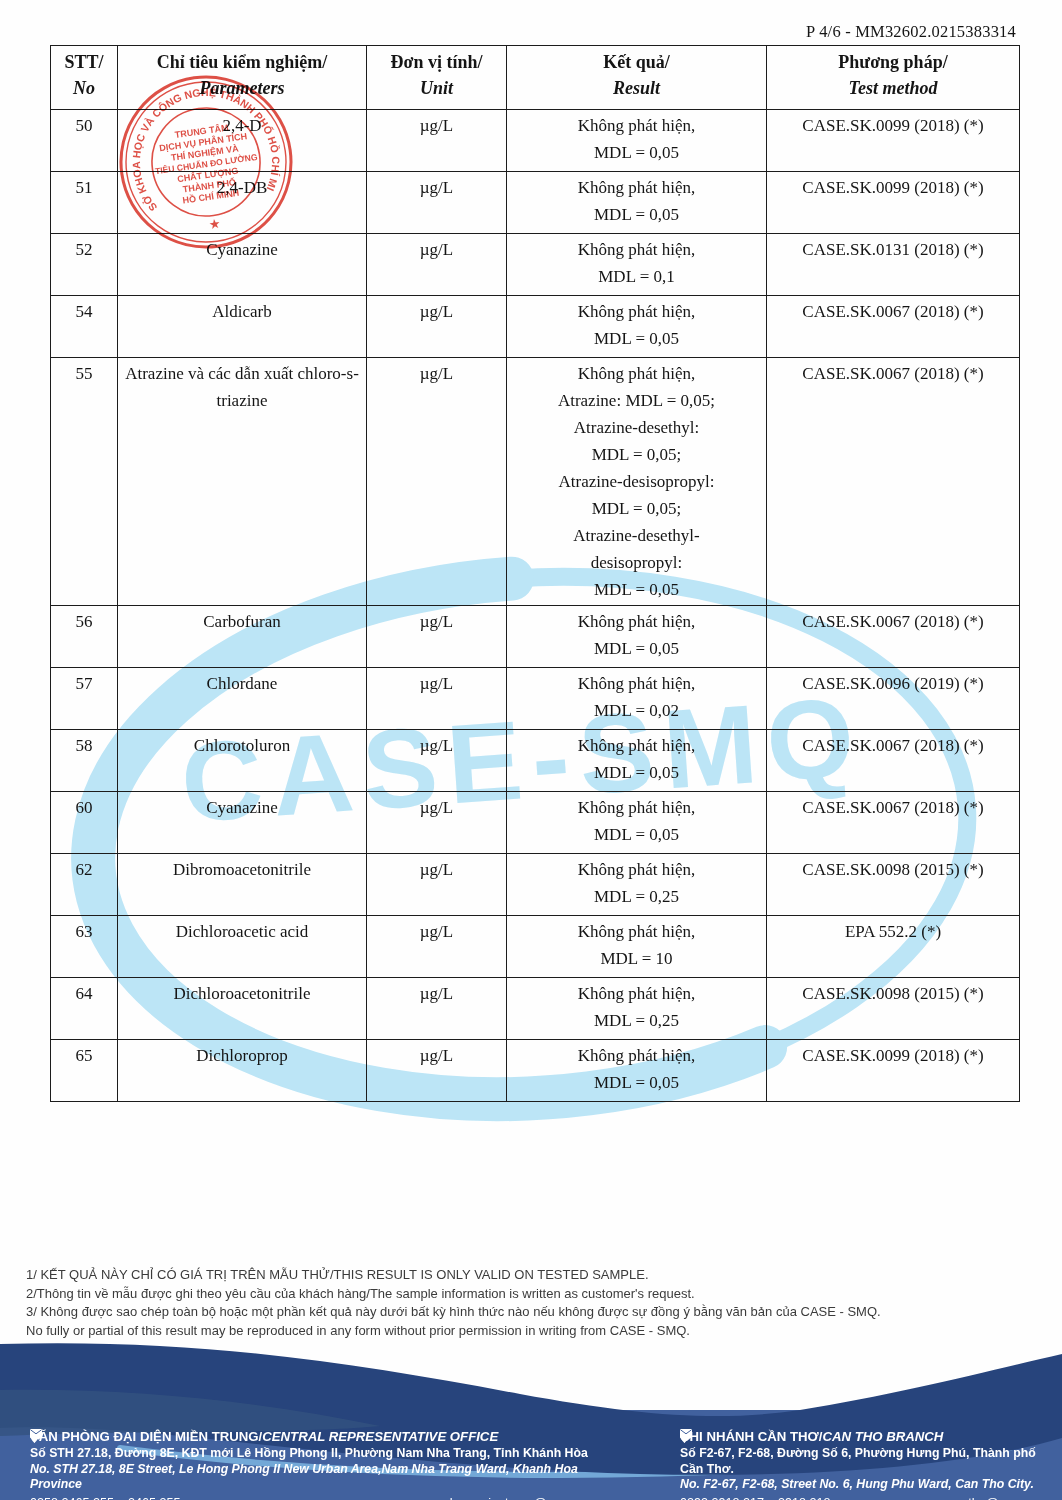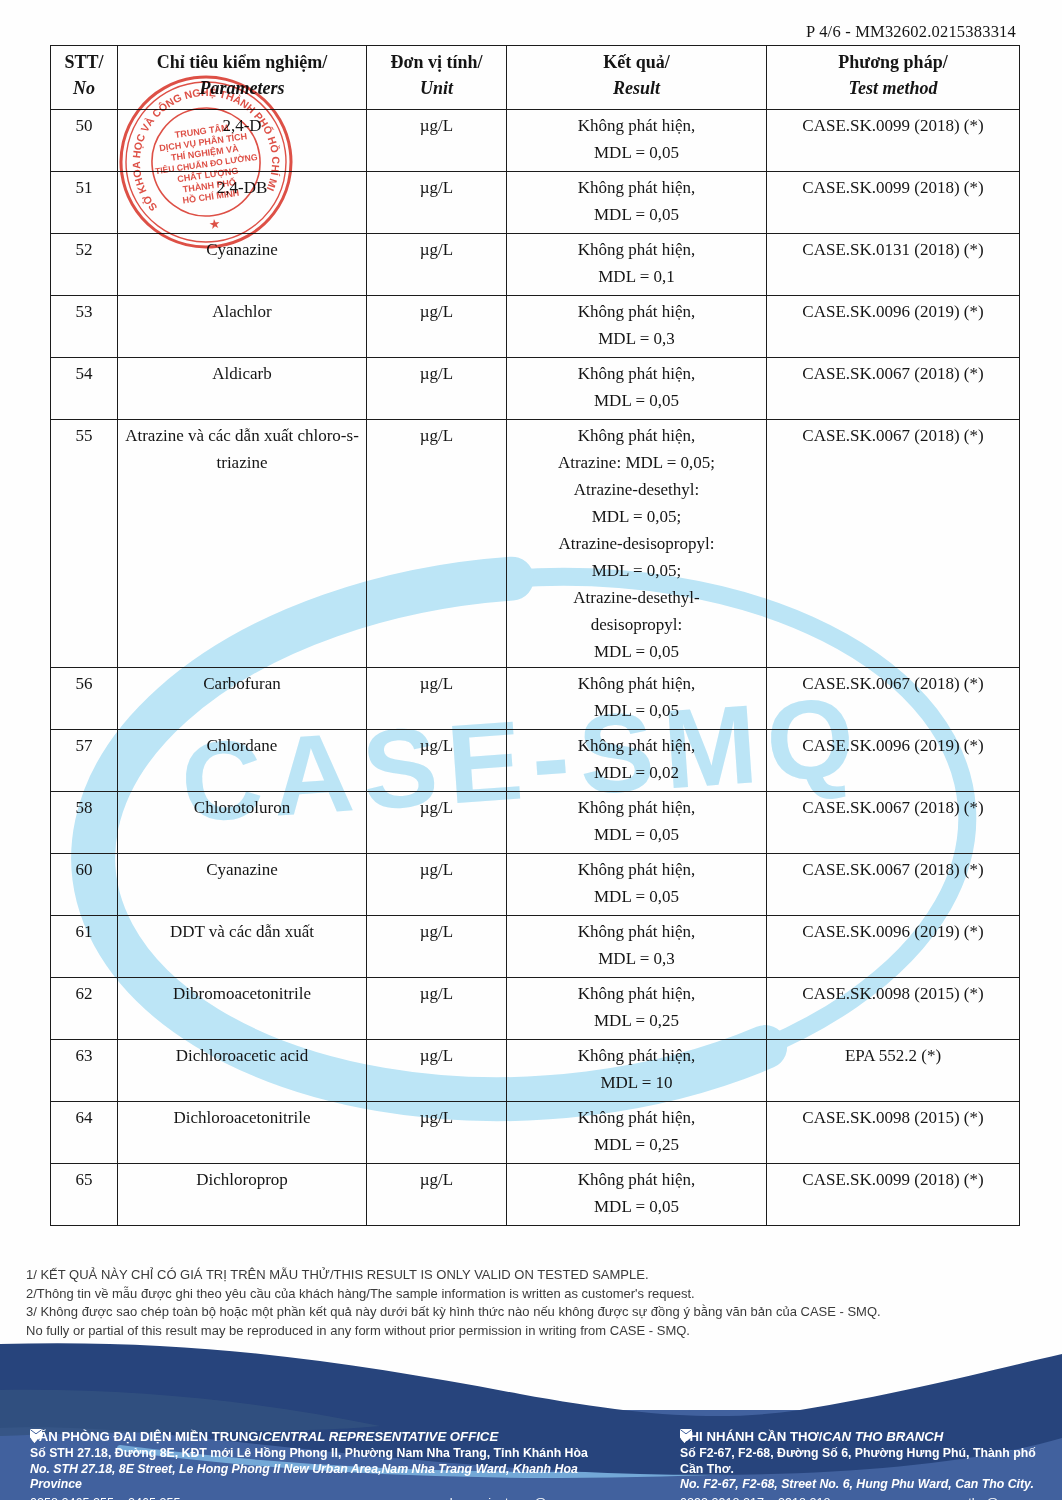--- a/index.html
+++ b/index.html
@@ -129,30 +129,20 @@
     <td class="c-no">52</td>
     <td class="c-param">Cyanazine</td>
     <td class="c-unit">µg/L</td>
     <td class="c-result">
             <div class="r-line">Không phát hiện,</div>
             <div class="r-line">MDL = 0,1</div>
           </td>
     <td class="c-method">CASE.SK.0131 (2018) (*)</td>
   </tr>
 
-  <tr>
-    <td class="c-no">53</td>
-    <td class="c-param">Alachlor</td>
-    <td class="c-unit">µg/L</td>
-    <td class="c-result">
-            <div class="r-line">Không phát hiện,</div>
-            <div class="r-line">MDL = 0,3</div>
-          </td>
-    <td class="c-method">CASE.SK.0096 (2019) (*)</td>
-  </tr>
 
   <tr>
     <td class="c-no">54</td>
     <td class="c-param">Aldicarb</td>
     <td class="c-unit">µg/L</td>
     <td class="c-result">
             <div class="r-line">Không phát hiện,</div>
             <div class="r-line">MDL = 0,05</div>
           </td>
     <td class="c-method">CASE.SK.0067 (2018) (*)</td>
@@ -214,30 +204,20 @@
     <td class="c-no">60</td>
     <td class="c-param">Cyanazine</td>
     <td class="c-unit">µg/L</td>
     <td class="c-result">
             <div class="r-line">Không phát hiện,</div>
             <div class="r-line">MDL = 0,05</div>
           </td>
     <td class="c-method">CASE.SK.0067 (2018) (*)</td>
   </tr>
 
-  <tr>
-    <td class="c-no">61</td>
-    <td class="c-param">DDT và các dẫn xuất</td>
-    <td class="c-unit">µg/L</td>
-    <td class="c-result">
-            <div class="r-line">Không phát hiện,</div>
-            <div class="r-line">MDL = 0,3</div>
-          </td>
-    <td class="c-method">CASE.SK.0096 (2019) (*)</td>
-  </tr>
 
   <tr>
     <td class="c-no">62</td>
     <td class="c-param">Dibromoacetonitrile</td>
     <td class="c-unit">µg/L</td>
     <td class="c-result">
             <div class="r-line">Không phát hiện,</div>
             <div class="r-line">MDL = 0,25</div>
           </td>
     <td class="c-method">CASE.SK.0098 (2015) (*)</td>

